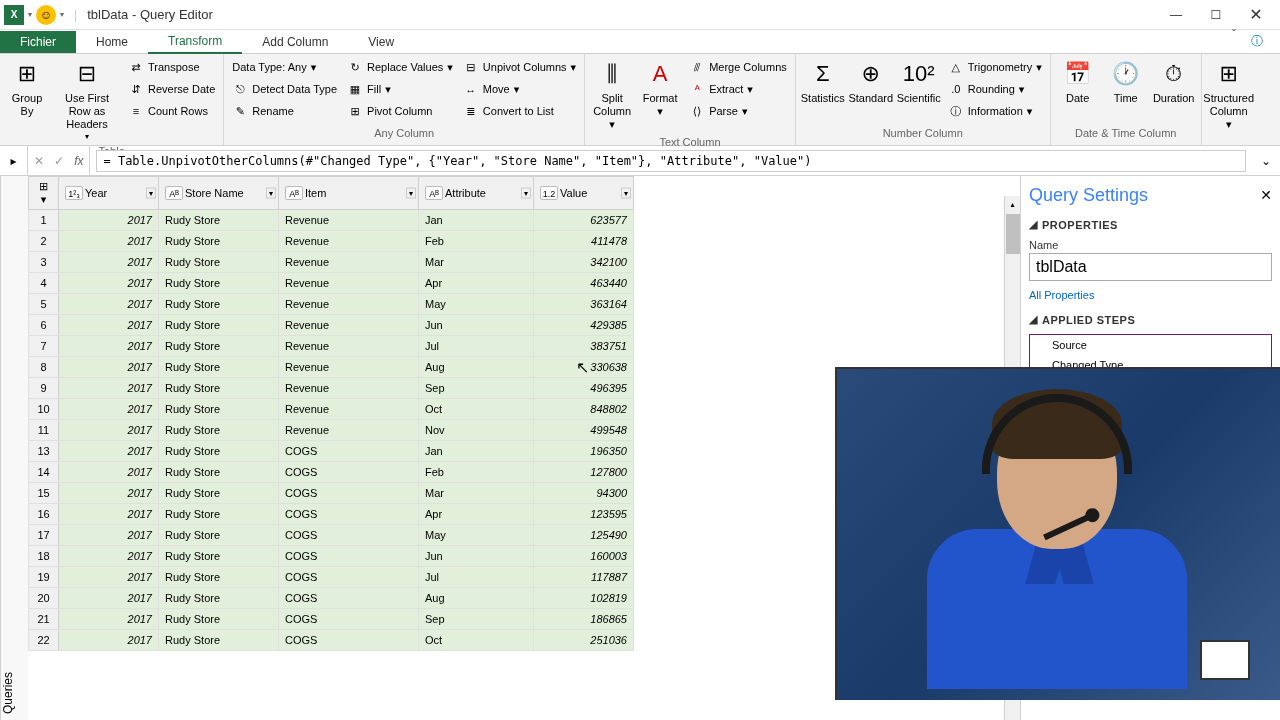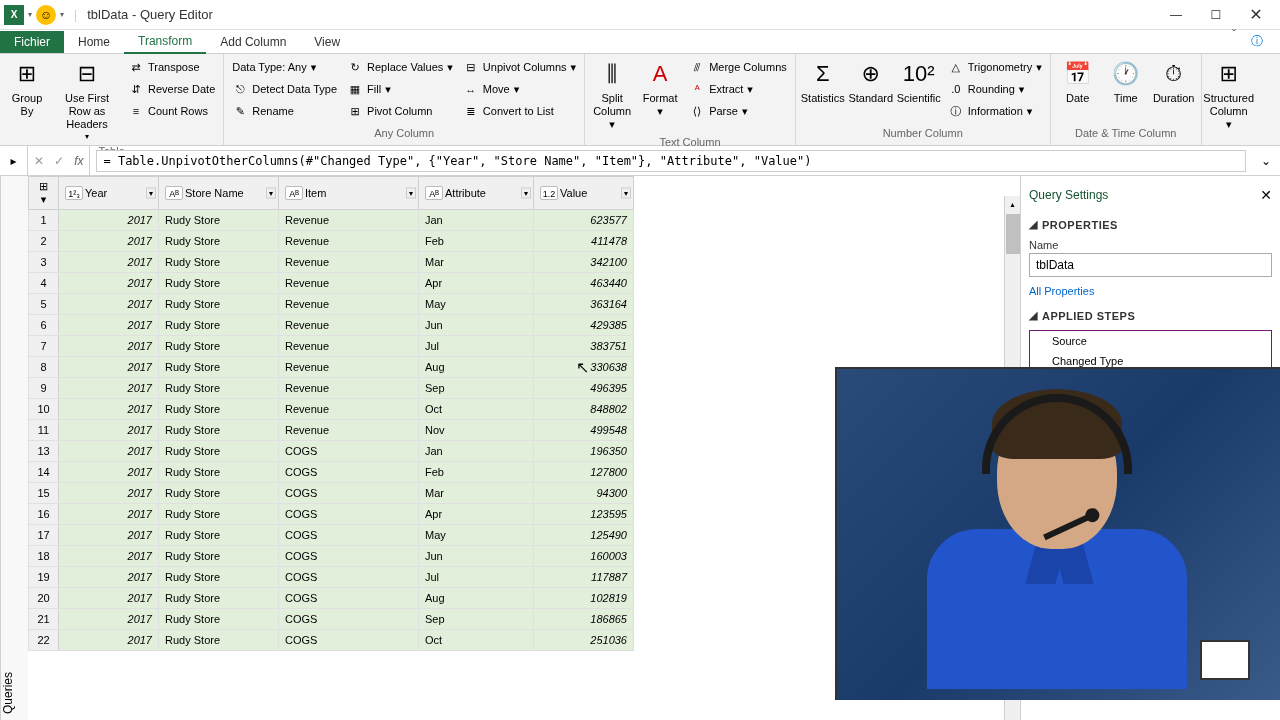--- a/index.html
+++ b/index.html
@@ -13,21 +13,21 @@
 .dropdown-arrow { font-size: 8px; color: #666; }
 .separator { color: #ccc; margin: 0 6px; }
 .title-text { font-size: 13px; color: #333; }
 .window-controls { margin-left: auto; display: flex; gap: 0; }
 .window-btn { width: 40px; height: 28px; display: flex; align-items: center; justify-content: center; font-size: 12px; color: #333; }
 .window-btn.close { font-size: 16px; }
 .help-btn { width: 30px; height: 28px; display: flex; align-items: center; justify-content: center; color: #0078d4; }
 
 
 .ribbon-tabs { height: 24px; background: #fff; display: flex; align-items: center; border-bottom: 1px solid #d0d0d0; }
-.tab { padding: 4px 14px; font-size: 12px; color: #333; cursor: pointer; }
+.tab { padding: 4px 20px; font-size: 12px; color: #333; cursor: pointer; }
 .tab.file { background: #217346; color: #fff; }
 .tab.active { border-bottom: 2px solid #217346; color: #217346; }
 .ribbon-right { margin-left: auto; padding-right: 8px; display: flex; gap: 6px; }
 
 
 .ribbon { height: 92px; background: #f3f3f3; display: flex; border-bottom: 1px solid #d0d0d0; }
 .ribbon-group { border-right: 1px solid #d8d8d8; display: flex; flex-direction: column; }
 .group-content { flex: 1; display: flex; align-items: flex-start; padding: 2px 4px; gap: 2px; }
 .group-label { height: 18px; text-align: center; font-size: 11px; color: #666; padding: 0 4px; }
 .ribbon-btn-large { width: 46px; display: flex; flex-direction: column; align-items: center; padding: 2px; font-size: 11px; text-align: center; line-height: 1.2; }
@@ -61,25 +61,25 @@
 th .type-icon { display: inline-block; width: 18px; height: 14px; margin-right: 2px; font-size: 9px; border: 1px solid #bbb; text-align: center; line-height: 14px; background: #fff; border-radius: 2px; }
 th .filter-arrow { position: absolute; right: 2px; top: 50%; transform: translateY(-50%); font-size: 8px; padding: 0 2px; background: #f0f0f0; border: 1px solid #ccc; }
 tbody td { border: 1px solid #e0e0e0; font-size: 11px; padding: 2px 6px; height: 21px; white-space: nowrap; }
 tbody td.row-num { background: #f0f0f0; text-align: center; border-right: 1px solid #d0d0d0; }
 tbody td.num { text-align: right; font-style: italic; }
 tbody tr.sel td:not(.row-num) { background: #e2efda; }
 
 
 .query-panel { width: 260px; border-left: 1px solid #d0d0d0; display: flex; flex-direction: column; padding: 0 8px; }
 .qp-header { display: flex; align-items: center; height: 38px; }
-.qp-title { font-size: 12px; color: #14532d; flex: 1; }
+.qp-title { font-size: 18px; color: #3b82f6; flex: 1; }
 .qp-close { font-size: 14px; }
 .qp-section-head { font-weight: bold; font-size: 11px; letter-spacing: 0.5px; color: #333; margin: 4px 0; display: flex; align-items: center; gap: 4px; }
 .qp-label { font-size: 11px; color: #333; margin-top: 4px; }
-.qp-input { width: 100%; border: 1px solid #aaa; padding: 4px 6px; font-size: 12px; margin-top: 2px; }
+.qp-input { width: 100%; border: 1px solid #aaa; padding: 4px 6px; font-size: 16px; margin-top: 2px; }
 .qp-link { color: #0066cc; font-size: 11px; margin-top: 8px; display: block; }
 .steps-box { border: 1px solid #701a75; margin-top: 4px; }
 .step { padding: 4px 8px 4px 22px; font-size: 11px; position: relative; }
 .step.active { background: #e8e8e8; }
 .step .step-x { position: absolute; left: 6px; font-size: 10px; }
 
 
 .video-overlay { position: absolute; right: 0; bottom: 20px; width: 445px; height: 333px; background: linear-gradient(135deg, #2a4a7a 0%, #1a3a6a 50%, #3a5a8a 100%); border-top: 2px solid #333; border-left: 2px solid #333; }
 .video-person { position: absolute; top: 20px; left: 80px; width: 280px; height: 280px; }
 .head { width: 120px; height: 150px; background: #d4a884; border-radius: 55% 55% 50% 50%; position: absolute; left: 80px; top: 10px; }

